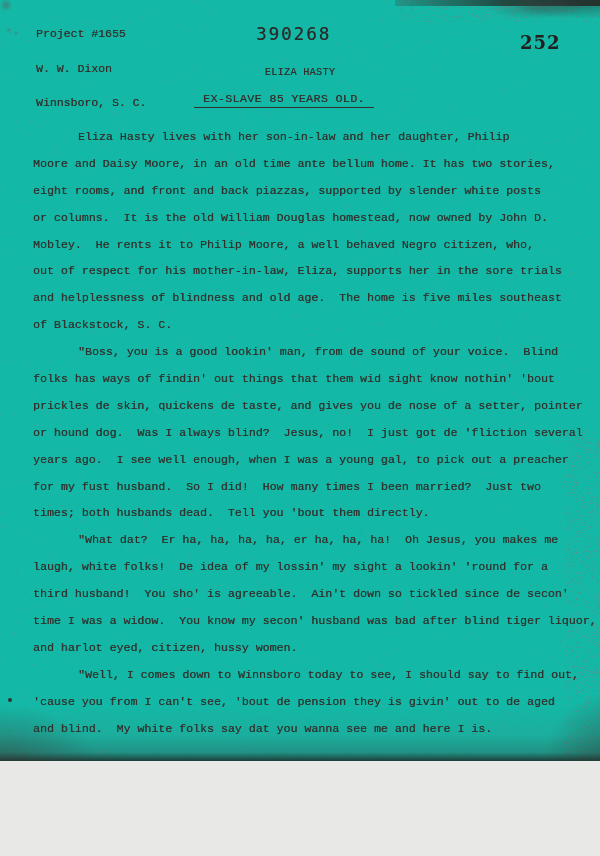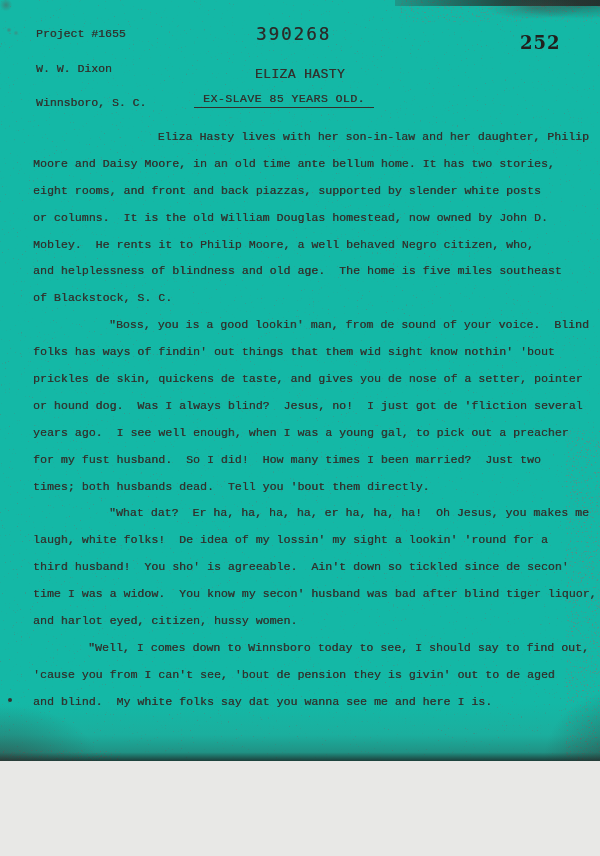--- a/index.html
+++ b/index.html
@@ -45,21 +45,21 @@
     font-size: 18px;
     letter-spacing: 1px;
     color: #21201e;
   }
   .doc-title {
     position: absolute;
     top: 67px;
     left: 0;
     width: 600px;
     text-align: center;
-    font-size: 13px;
+    font-size: 10px;
     letter-spacing: 0.4px;
   }
   .doc-subtitle {
     position: absolute;
     top: 92px;
     left: -32px;
     width: 632px;
     text-align: center;
     font-size: 11.6px;
     letter-spacing: 0.4px;
@@ -71,21 +71,21 @@
   }
   .body-text {
     position: absolute;
     left: 33px;
     top: 124px;
     width: 556px;
     font-size: 11.6px;
     line-height: 26.9px;
   }
   .line { white-space: pre; height: 26.9px; }
-  .indent { padding-left: 45px; text-align: right; }
+  .indent { padding-left: 45px; }
 
   
   .artifact { position: absolute; pointer-events: none; }
   .top-edge-band {
     left: 395px; top: 0; width: 205px; height: 6px;
     background: linear-gradient(to right, rgba(60,58,55,0.25), rgba(35,34,32,0.75) 55%, rgba(30,30,28,0.85));
   }
   .top-right-smudge {
     left: 470px; top: 0; width: 130px; height: 34px;
     background:
@@ -187,20 +187,21 @@
   </div>
 
   <div class="body-text tw">
 
     <div>
       <div class="line indent">Eliza Hasty lives with her son-in-law and her daughter, Philip</div>
       <div class="line">Moore and Daisy Moore, in an old time ante bellum home. It has two stories,</div>
       <div class="line">eight rooms, and front and back piazzas, supported by slender white posts</div>
       <div class="line">or columns.  It is the old William Douglas homestead, now owned by John D.</div>
       <div class="line">Mobley.  He rents it to Philip Moore, a well behaved Negro citizen, who,</div>
+      <div class="line">out of respect for his mother-in-law, Eliza, supports her in the sore trials</div>
       <div class="line">and helplessness of blindness and old age.  The home is five miles southeast</div>
       <div class="line">of Blackstock, S. C.</div>
     </div>
 
     <div>
       <div class="line indent">"Boss, you is a good lookin' man, from de sound of your voice.  Blind</div>
       <div class="line">folks has ways of findin' out things that them wid sight know nothin' 'bout</div>
       <div class="line">prickles de skin, quickens de taste, and gives you de nose of a setter, pointer</div>
       <div class="line">or hound dog.  Was I always blind?  Jesus, no!  I just got de 'fliction several</div>
       <div class="line">years ago.  I see well enough, when I was a young gal, to pick out a preacher</div>

